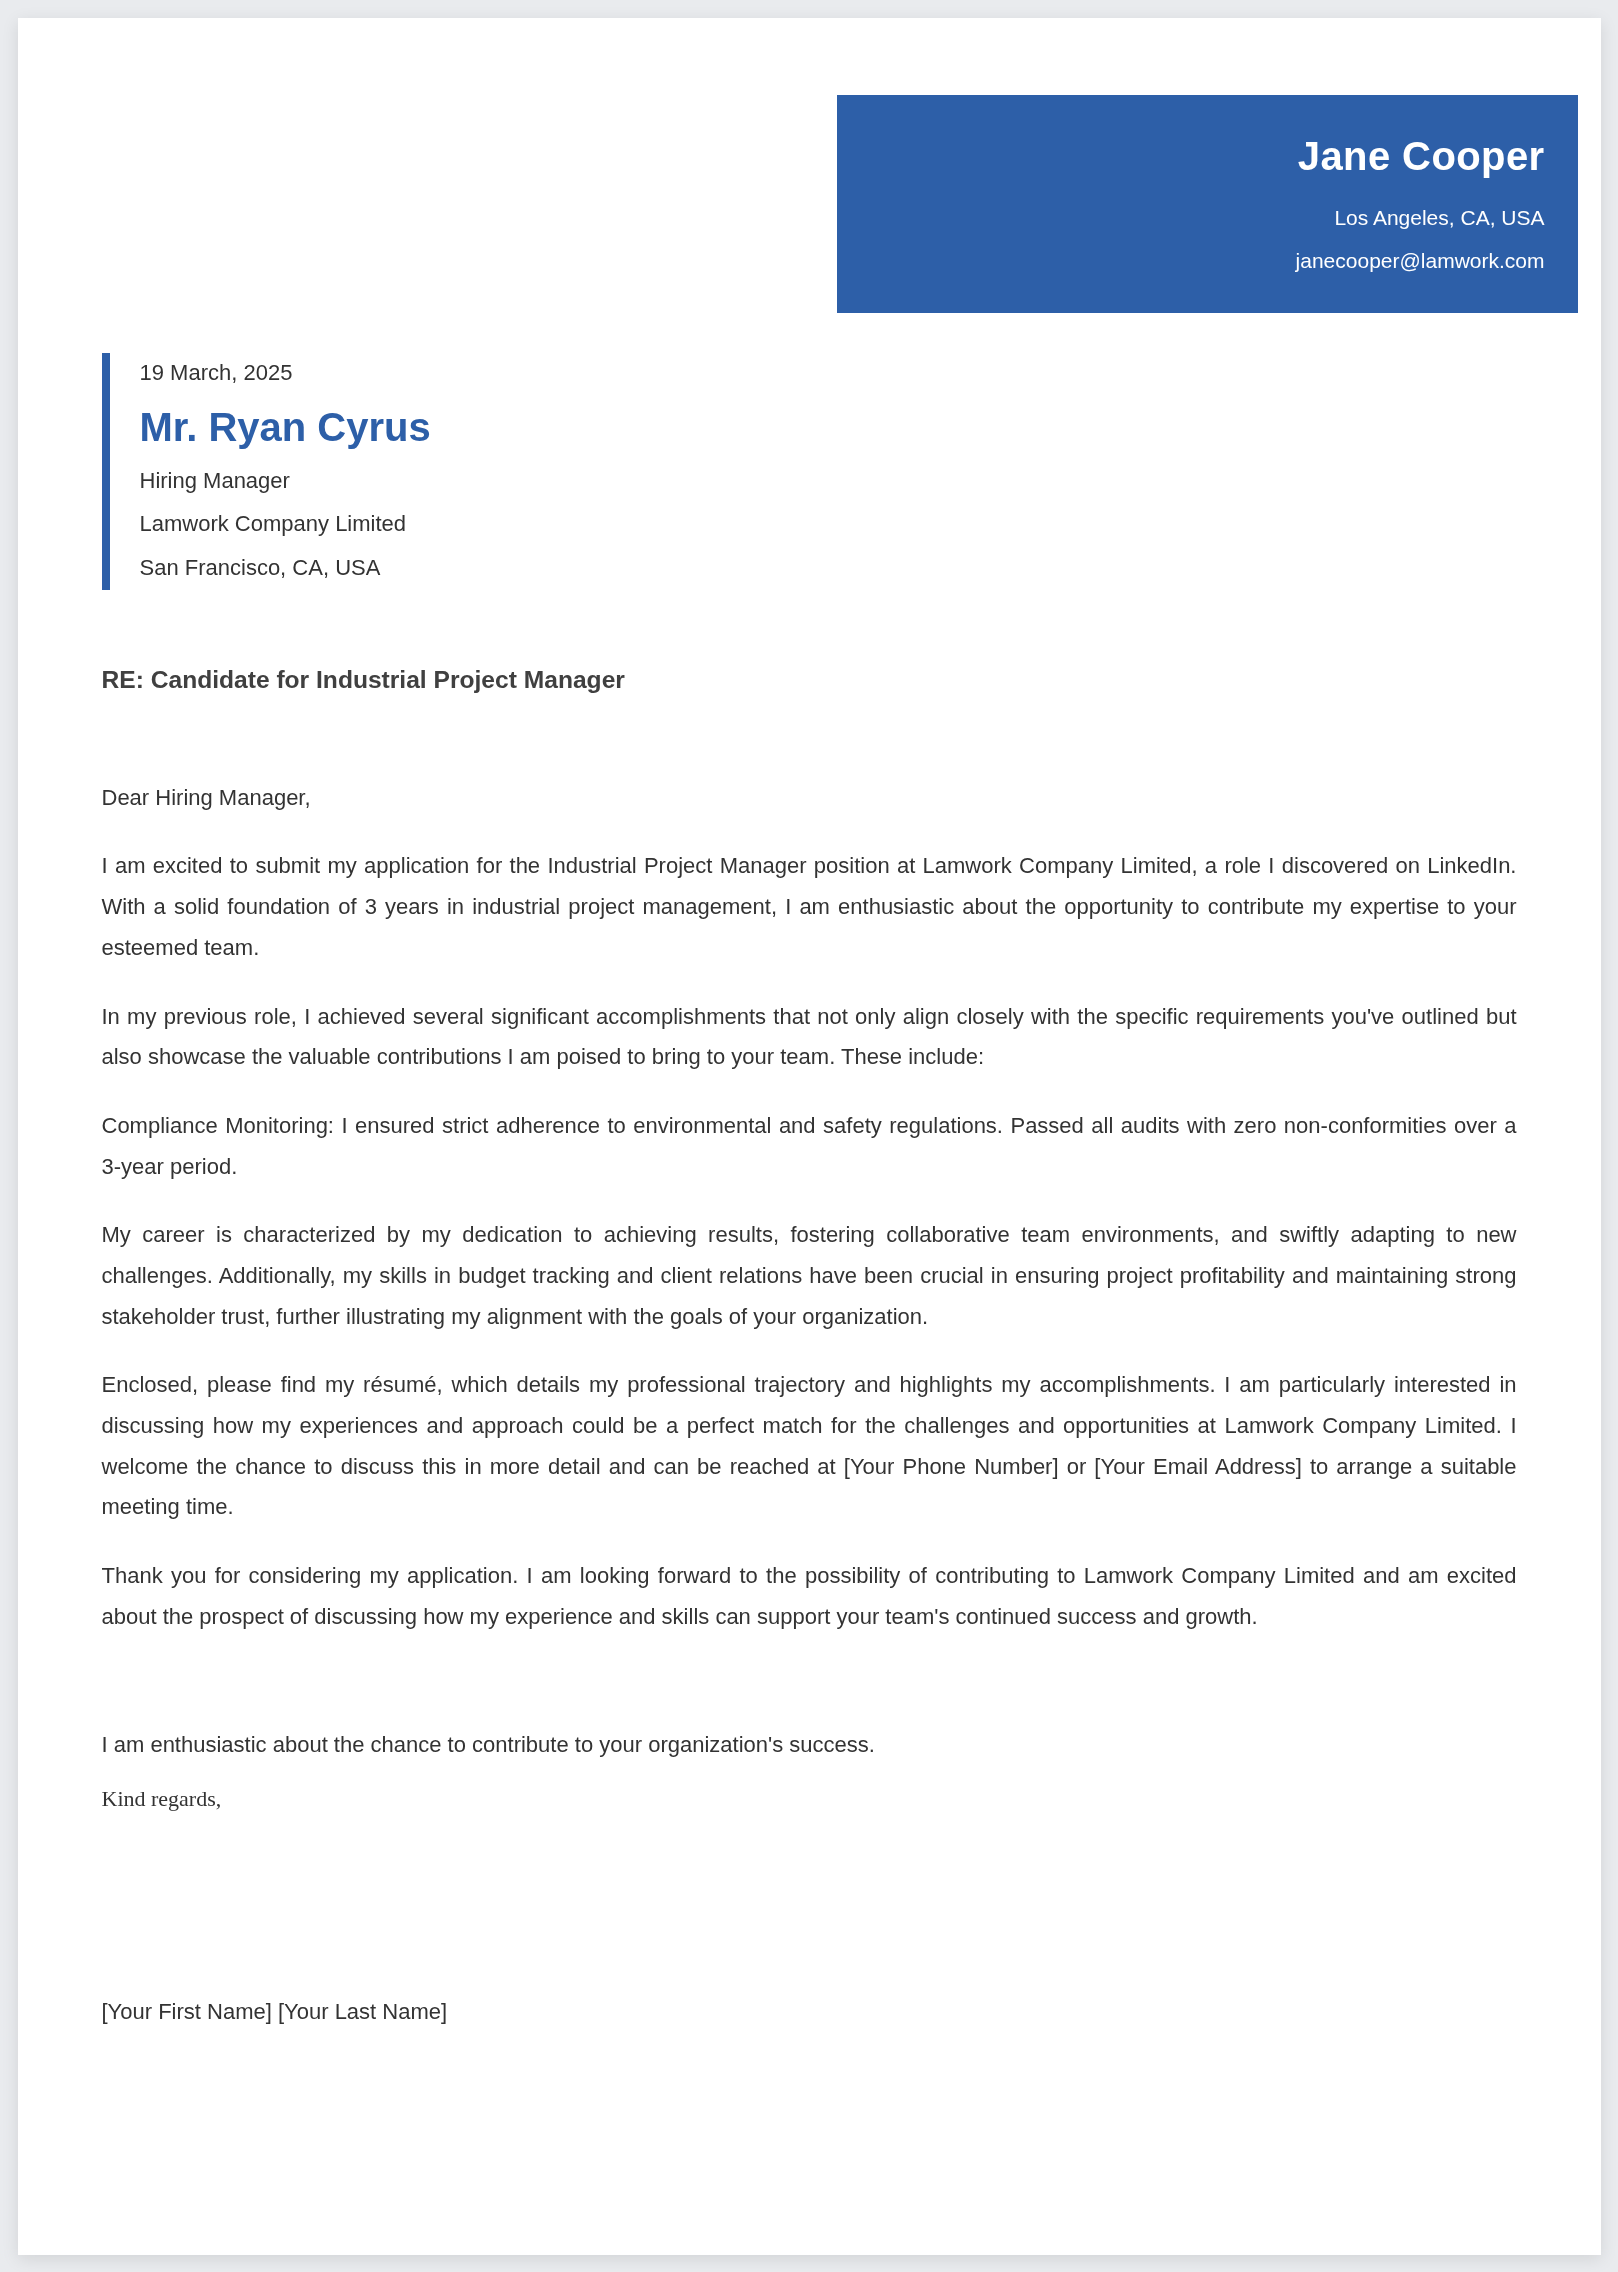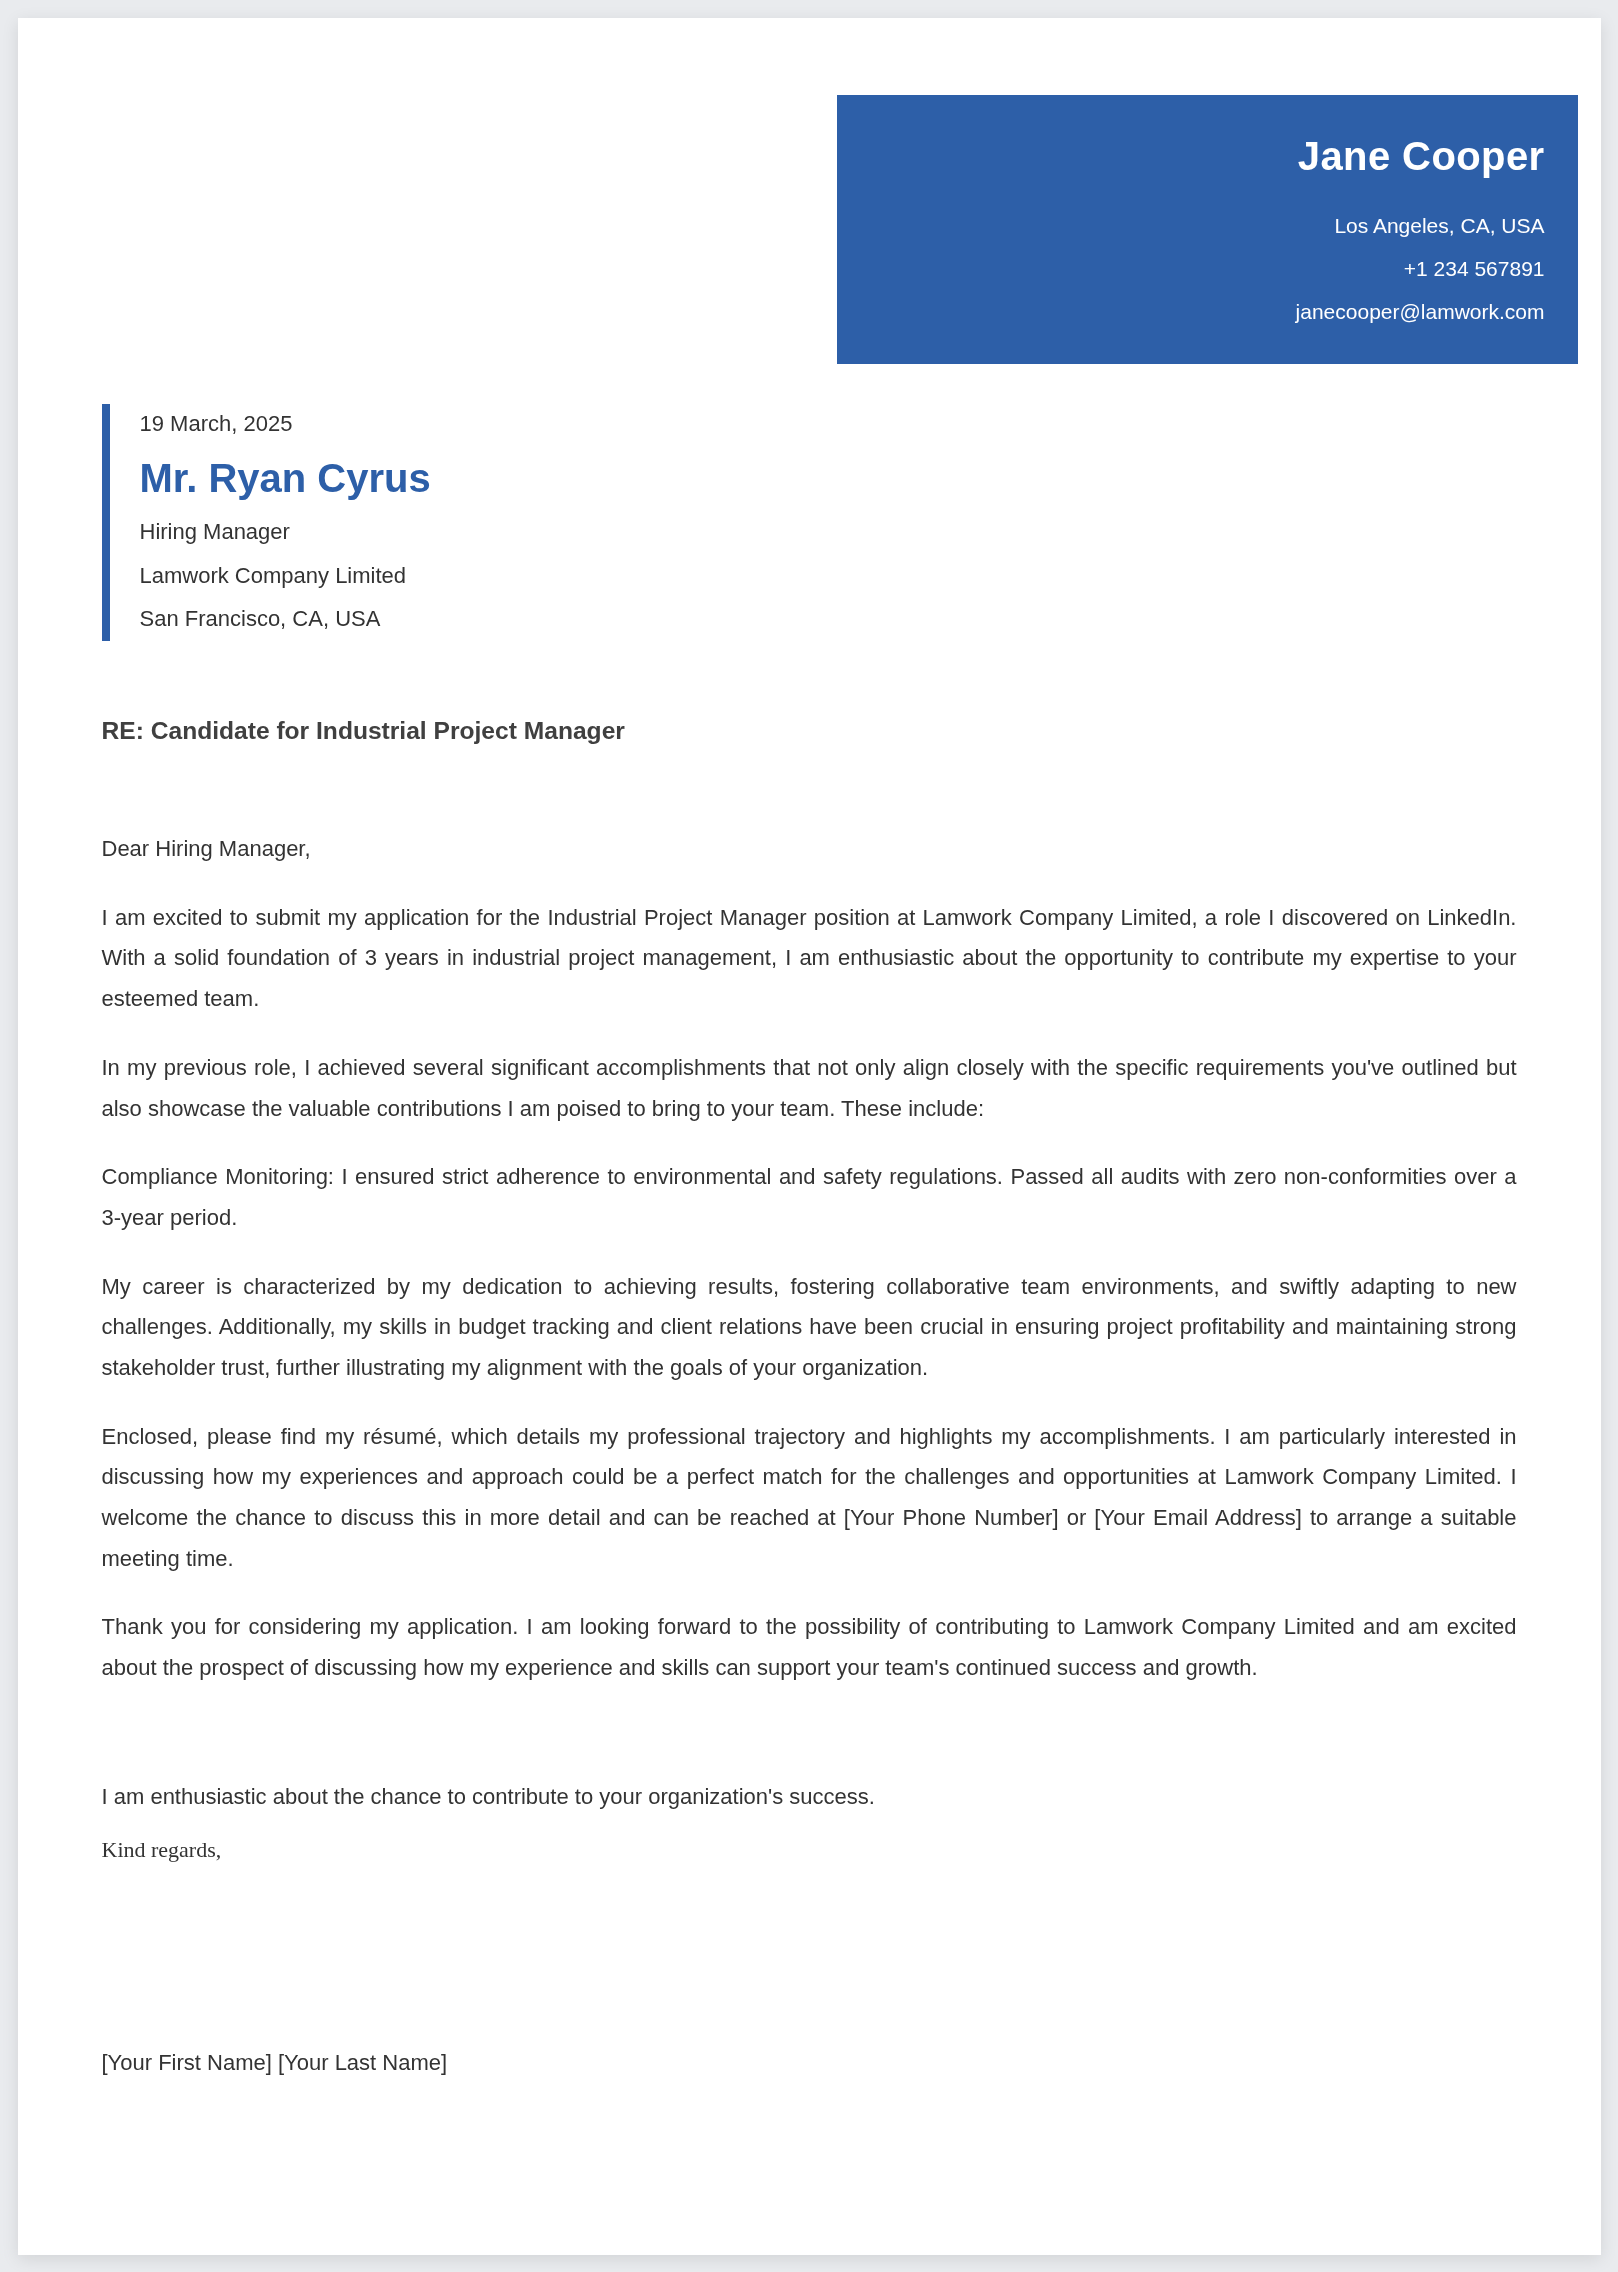--- a/index.html
+++ b/index.html
@@ -25,21 +25,21 @@
     margin: 77px 23px 0 auto;
     background: var(--accent, #2d5fa8);
     color: #ffffff;
     text-align: right;
     padding: 39px 33px 40px;
   }
   .header-card .sender-name {
     font-size: 40px;
     font-weight: bold;
     letter-spacing: 0.4px;
-    margin-bottom: 35px;
+    margin-bottom: 27px;
   }
   .header-card .contact-line {
     font-size: 21px;
     margin-top: 19.3px;
     font-weight: 400;
   }
 
   
   .recipient {
     margin: 40px 56px 0 84px;
@@ -102,21 +102,20 @@
   }
 </style>
 </head>
 <body>
 
 <div class="page">
 
   <div class="header-card">
     <div class="sender-name">Jane Cooper</div>
     <div class="contact-line">Los Angeles, CA, USA</div>
-    <div class="contact-line">+1 234 567891</div>
     <div class="contact-line">janecooper@lamwork.com</div>
   </div>
 
   <div class="recipient">
     <div class="date">19 March, 2025</div>
     <div class="recipient-name">Mr. Ryan Cyrus</div>
     <div class="recipient-line">Hiring Manager</div>
     <div class="recipient-line">Lamwork Company Limited</div>
     <div class="recipient-line">San Francisco, CA, USA</div>
   </div>

